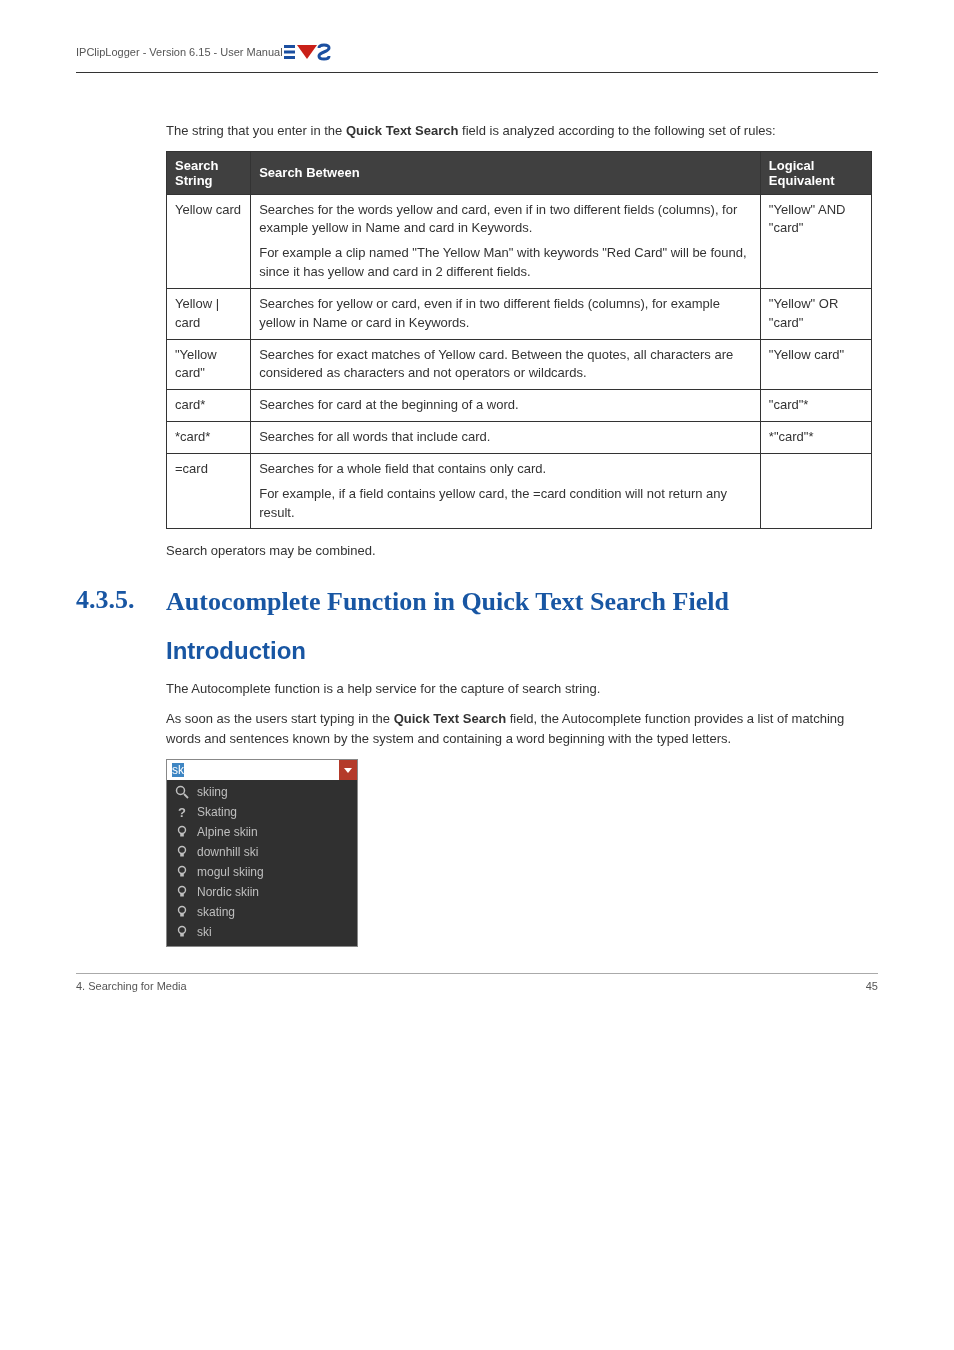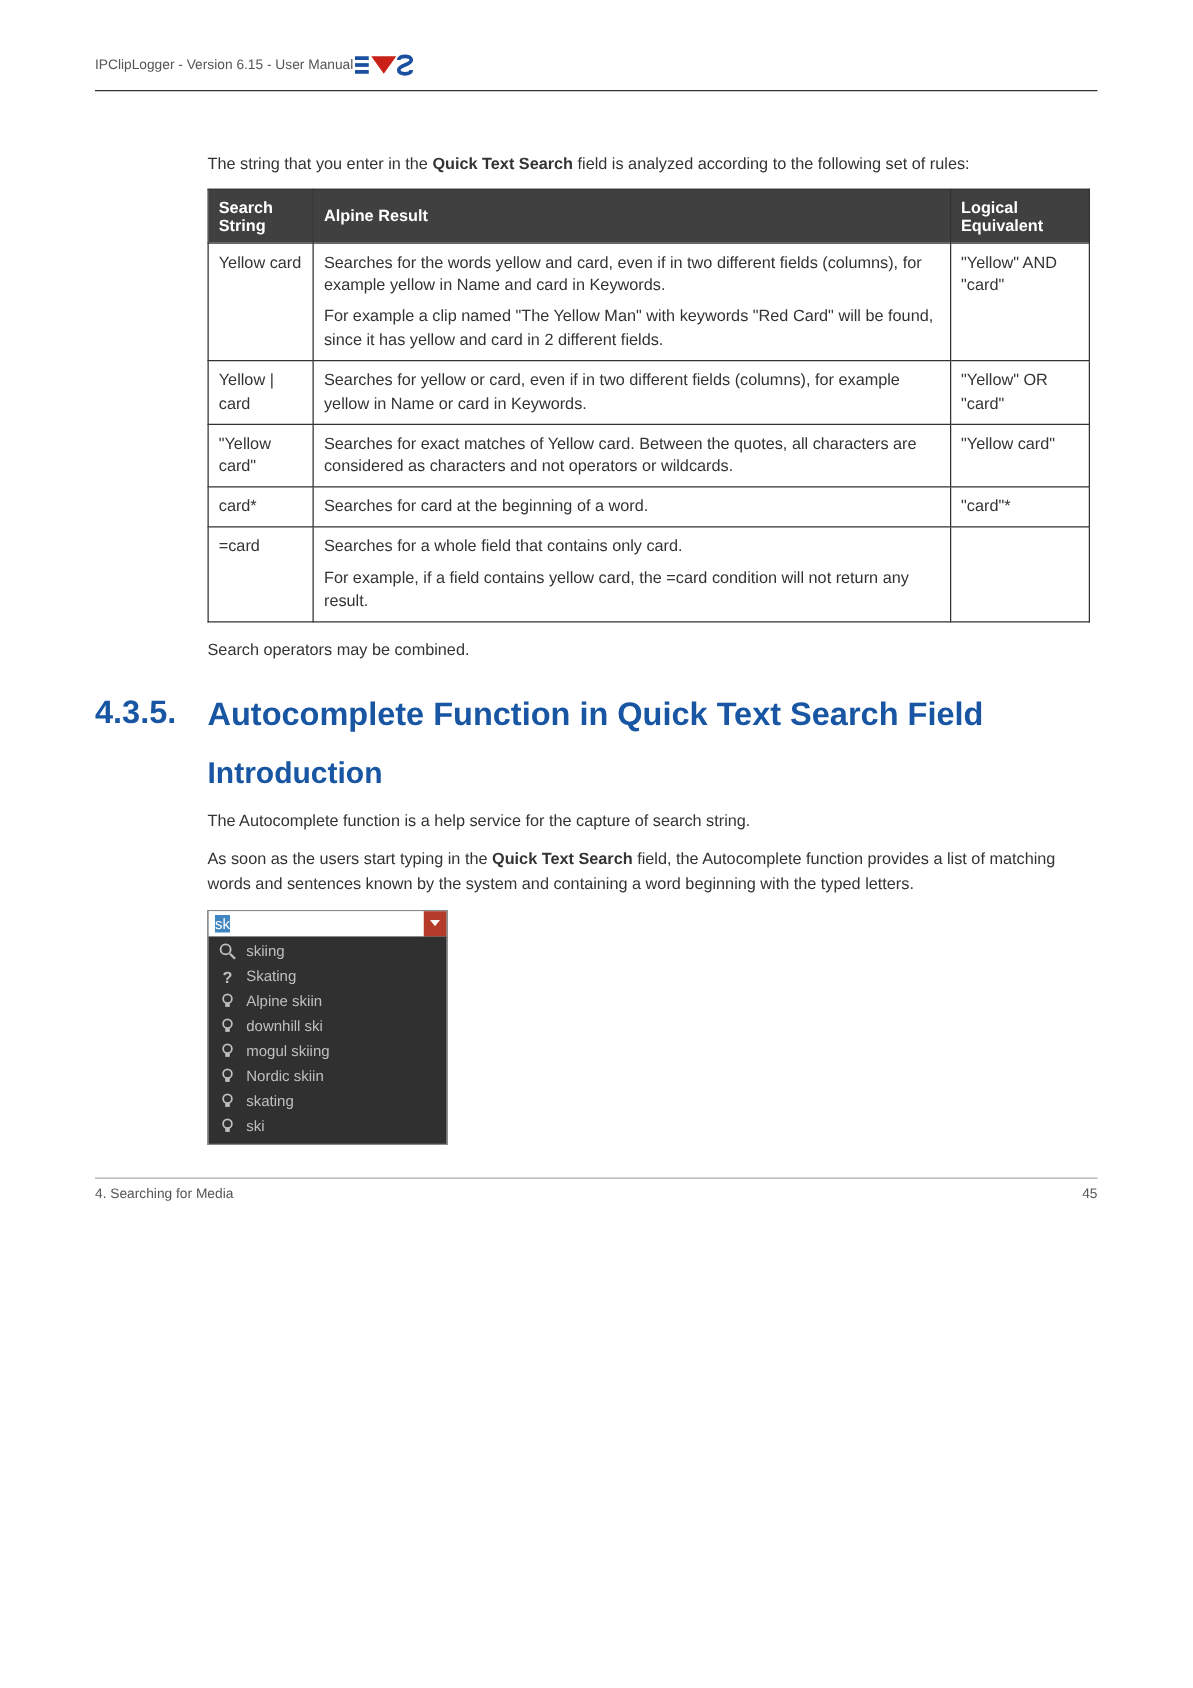--- a/index.html
+++ b/index.html
@@ -60,20 +60,21 @@
     vertical-align: top;
     line-height: 1.45;
   }
   .cell-para { margin: 0 0 6px 0; }
   .cell-para:last-child { margin-bottom: 0; }
   .combined-note { margin-bottom: 28px; }
   .section-row {
     display: flex;
     align-items: flex-start;
     margin-bottom: 16px;
+    font-family: Liberation Serif, serif;
   }
   .section-num {
     width: 90px;
     color: #1856a3;
     font-size: 26px;
     font-weight: 600;
     line-height: 1.1;
   }
   .section-title {
     color: #1856a3;
@@ -166,21 +167,21 @@
 
   <div class="content">
     <div class="intro">
       <span>The string that you enter in the </span><b>Quick Text Search</b><span> field is analyzed according to the following set of rules:</span>
     </div>
 
     <table class="rules">
       <thead>
         <tr>
           <th>Search String</th>
-          <th>Alpine Result</th>
+          <th>Search Between</th>
           <th>Logical Equivalent</th>
         </tr>
       </thead>
       <tbody>
         <tr>
           <td>Yellow card</td>
           <td>
             <p class="cell-para">Searches for the words yellow and card, even if in two different fields (columns), for example yellow in Name and card in Keywords.</p>
             <p class="cell-para">For example a clip named "The Yellow Man" with keywords "Red Card" will be found, since it has yellow and card in 2 different fields.</p>
           </td>
@@ -199,20 +200,27 @@
             <p class="cell-para">Searches for exact matches of Yellow card. Between the quotes, all characters are considered as characters and not operators or wildcards.</p>
           </td>
           <td>"Yellow card"</td>
         </tr>
         <tr>
           <td>card*</td>
           <td>
             <p class="cell-para">Searches for card at the beginning of a word.</p>
           </td>
           <td>"card"*</td>
+        </tr>
+        <tr>
+          <td>*card*</td>
+          <td>
+            <p class="cell-para">Searches for all words that include card.</p>
+          </td>
+          <td>*"card"*</td>
         </tr>
         <tr>
           <td>=card</td>
           <td>
             <p class="cell-para">Searches for a whole field that contains only card.</p>
             <p class="cell-para">For example, if a field contains yellow card, the =card condition will not return any result.</p>
           </td>
           <td></td>
         </tr>
       </tbody>

